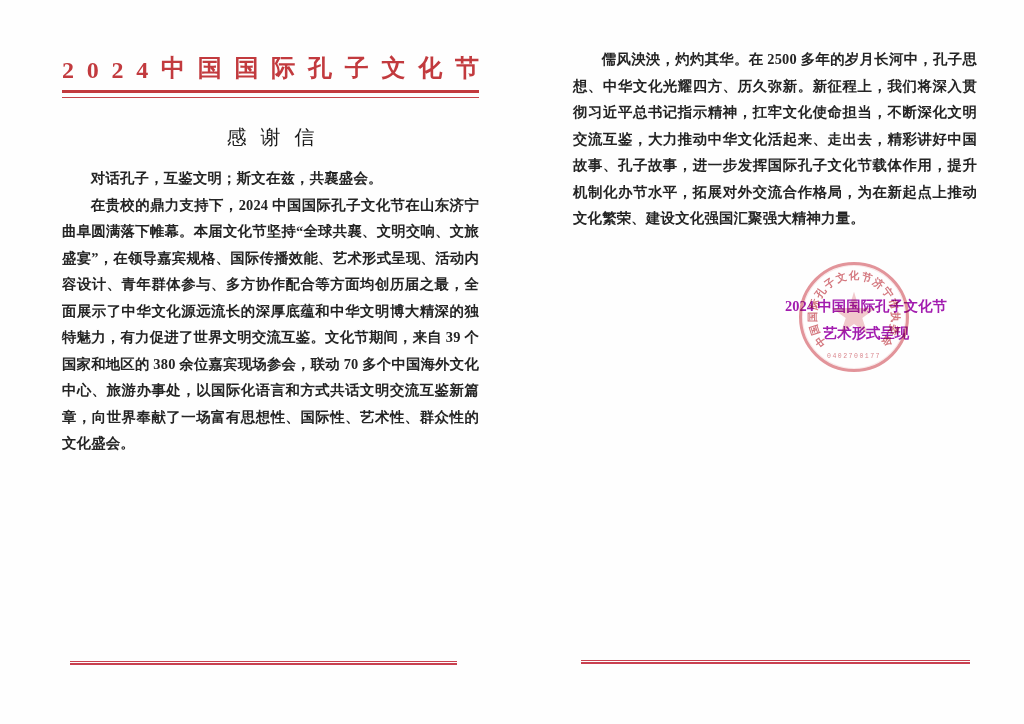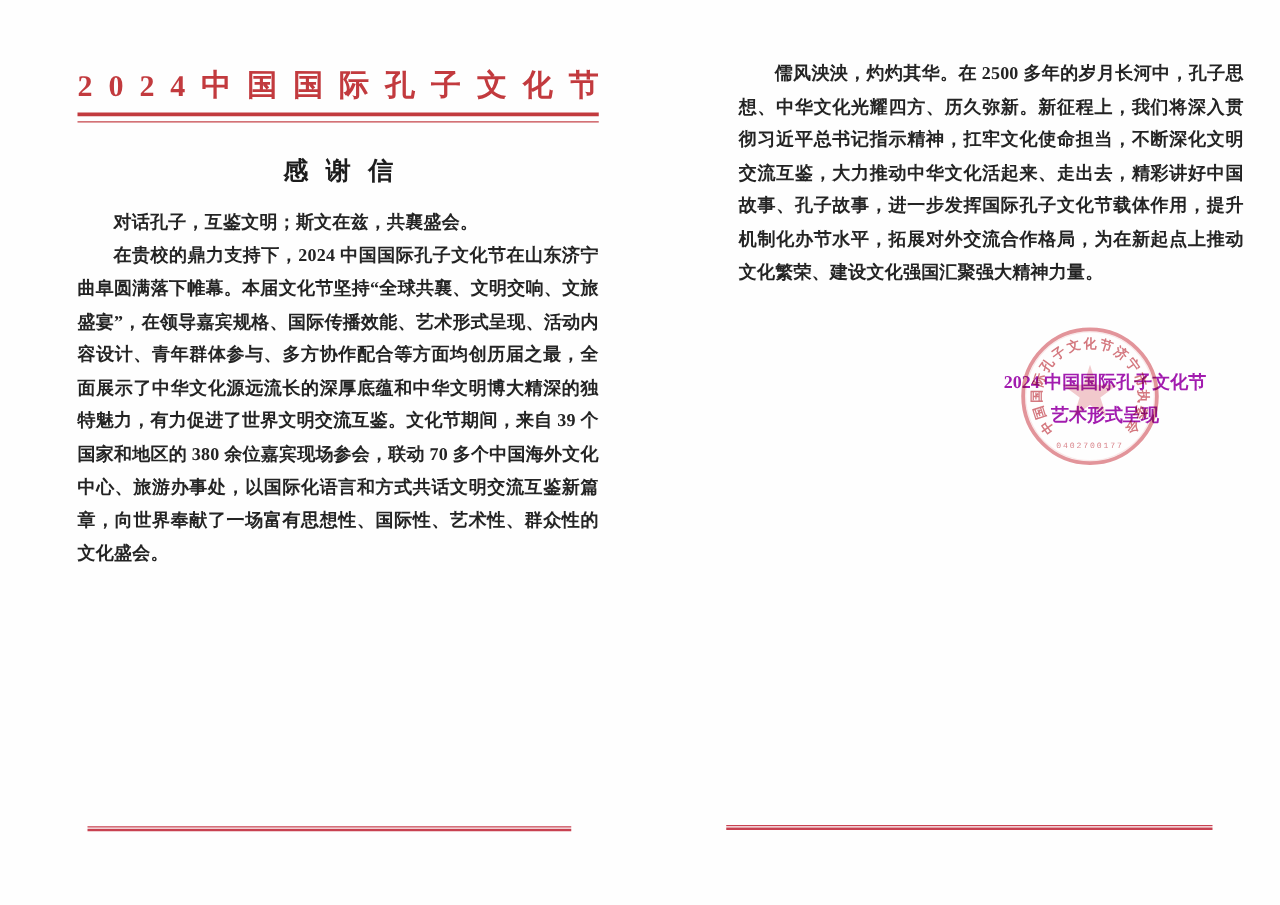--- a/index.html
+++ b/index.html
@@ -20,36 +20,36 @@
     font-family:"Liberation Serif","DejaVu Serif",serif;
   }
   .masthead-rule{
     margin-top:6px;height:4px;
     border-top:3px solid #c23a3e;
     border-bottom:1px solid #c5444a;
   }
   .letter-title{
     margin:24px 0 0 0;
     text-align:center;letter-spacing:14px;padding-left:14px;
-    font-size:20px;font-weight:bold;color:#1d1d1d;line-height:30px;
+    font-size:20px;font-weight:normal;color:#1d1d1d;line-height:30px;
   }
   .body-text{margin-top:13px;font-size:14.4px;line-height:26.5px;
     font-weight:600;text-align:justify;letter-spacing:.2px;}
   .body-text p{margin:0;}
   .body-text p.indent{text-indent:2em;}
 
   .footer-rule{
     position:absolute;height:1px;
     border-top:1px solid #c84150;border-bottom:2px solid #c84150;
   }
   .footer-rule.left{left:70px;top:661px;width:387px;}
   .footer-rule.right{left:581px;top:660px;width:389px;}
 
   
-  .page-right{position:absolute;left:591px;top:46px;width:404px;}
+  .page-right{position:absolute;left:573px;top:46px;width:404px;}
   .page-right .body-text{margin-top:0;}
 
   .signature{
     position:absolute;top:247px;right:30px;
     text-align:center;font-size:14.4px;font-weight:600;
     line-height:27px;color:#a21caf;white-space:nowrap;
   }
 
   
   .seal{

